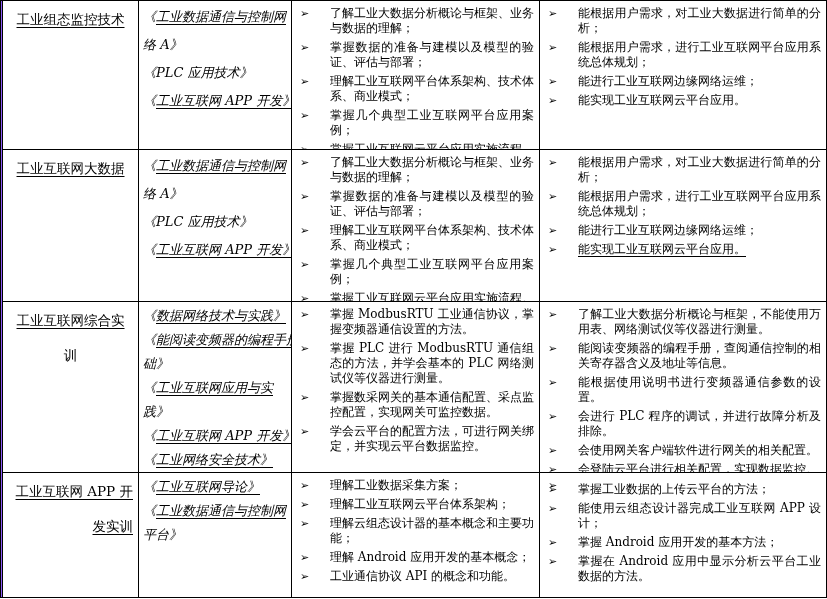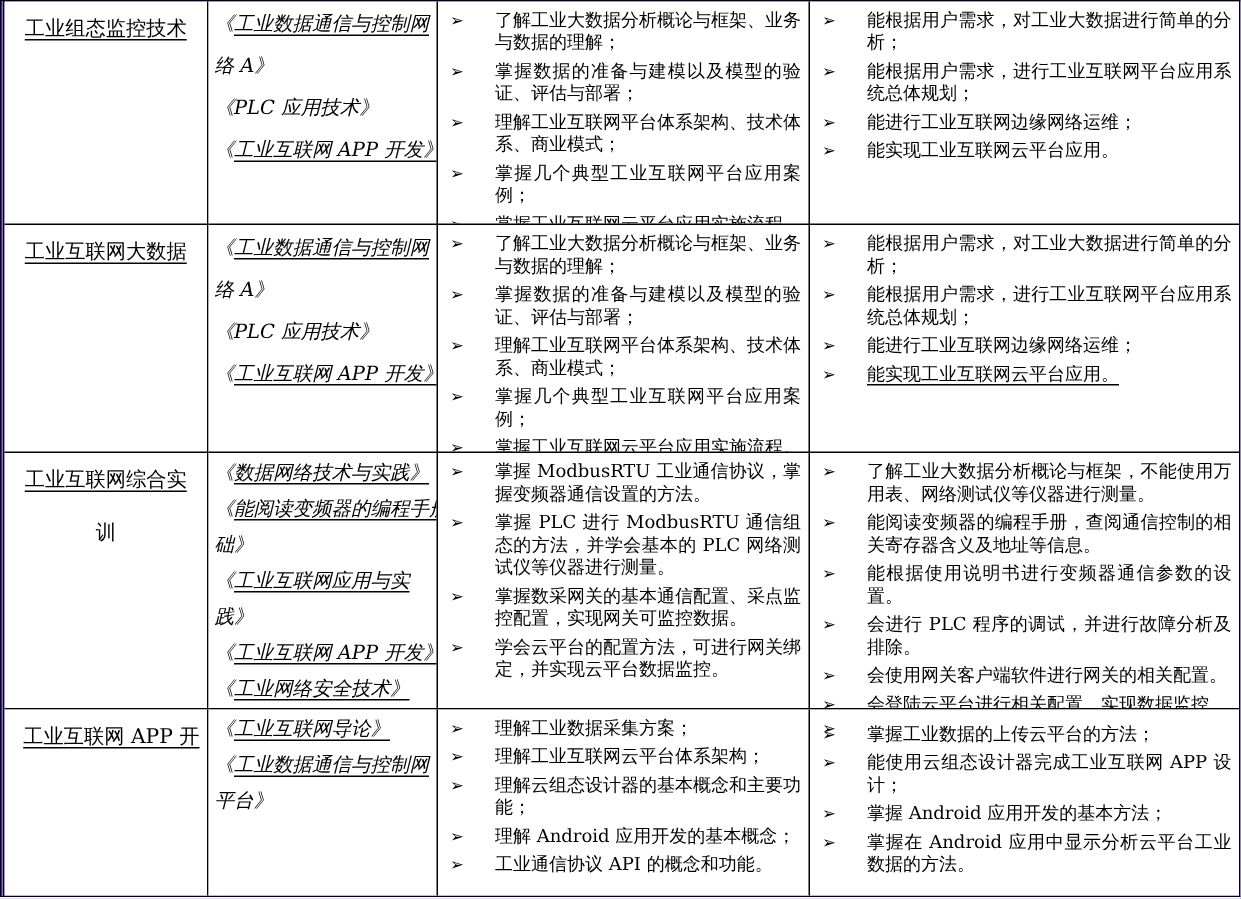--- a/index.html
+++ b/index.html
@@ -109,20 +109,21 @@
     <div class="cell c3 r2">
       <div class="para bullet"><span class="arrow">➢</span><span>了解工业大数据分析概论与框架，不能使用万用表、网络测试仪等仪器进行测量。</span></div>
       <div class="para bullet"><span class="arrow">➢</span><span>能阅读变频器的编程手册，查阅通信控制的相关寄存器含义及地址等信息。</span></div>
       <div class="para bullet"><span class="arrow">➢</span><span>能根据使用说明书进行变频器通信参数的设置。</span></div>
       <div class="para bullet"><span class="arrow">➢</span><span>会进行 PLC 程序的调试，并进行故障分析及排除。</span></div>
       <div class="para bullet"><span class="arrow">➢</span><span>会使用网关客户端软件进行网关的相关配置。</span></div>
       <div class="para bullet"><span class="arrow">➢</span><span>会登陆云平台进行相关配置，实现数据监控。</span></div>
     </div>
     <div class="cell c0 r3">
       <div class="para"><span class="u">工业互联网 APP 开</span></div>
+      <div class="para"><span class="u">发实训</span></div>
     </div>
     <div class="cell c1 r3">
       <div class="para"><span>《</span><span class="u">工业互联网导论》</span></div>
       <div class="para"><span>《</span><span class="u">工业数据通信与控制网</span></div>
       <div class="para"><span>平台》</span></div>
     </div>
     <div class="cell c2 r3">
       <div class="para bullet"><span class="arrow">➢</span><span>理解工业数据采集方案；</span></div>
       <div class="para bullet"><span class="arrow">➢</span><span>理解工业互联网云平台体系架构；</span></div>
       <div class="para bullet"><span class="arrow">➢</span><span>理解云组态设计器的基本概念和主要功能；</span></div>

